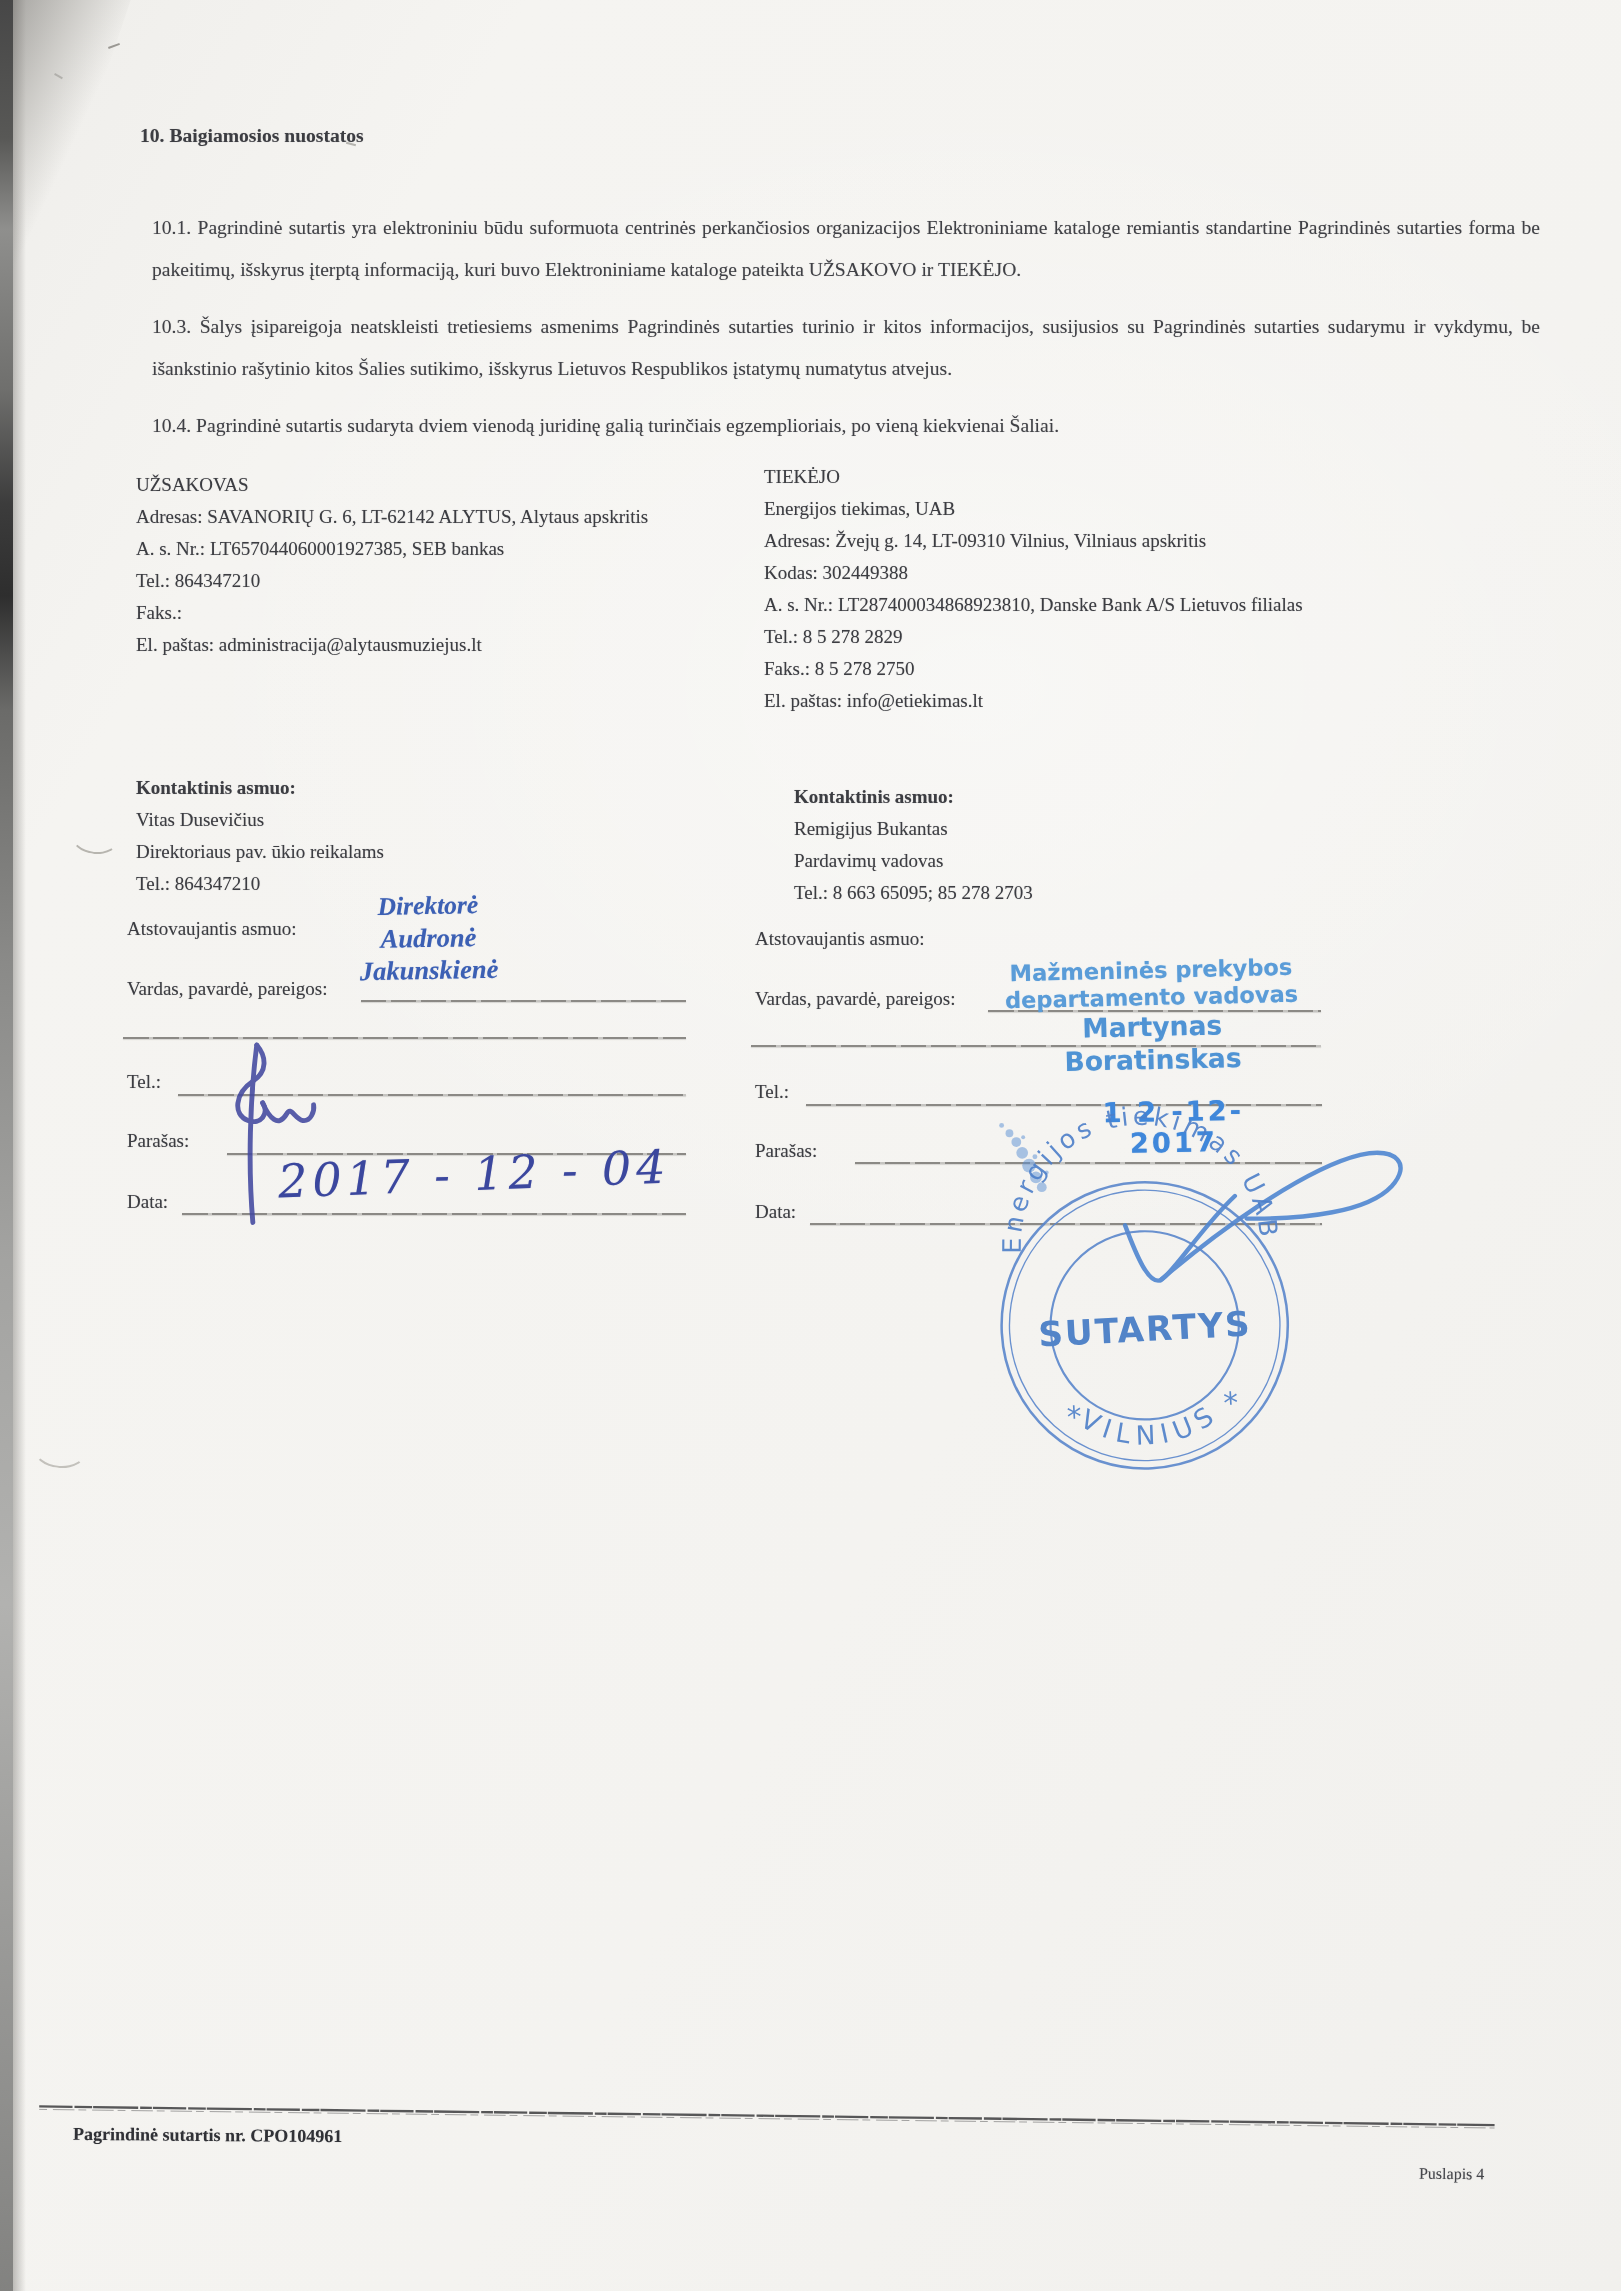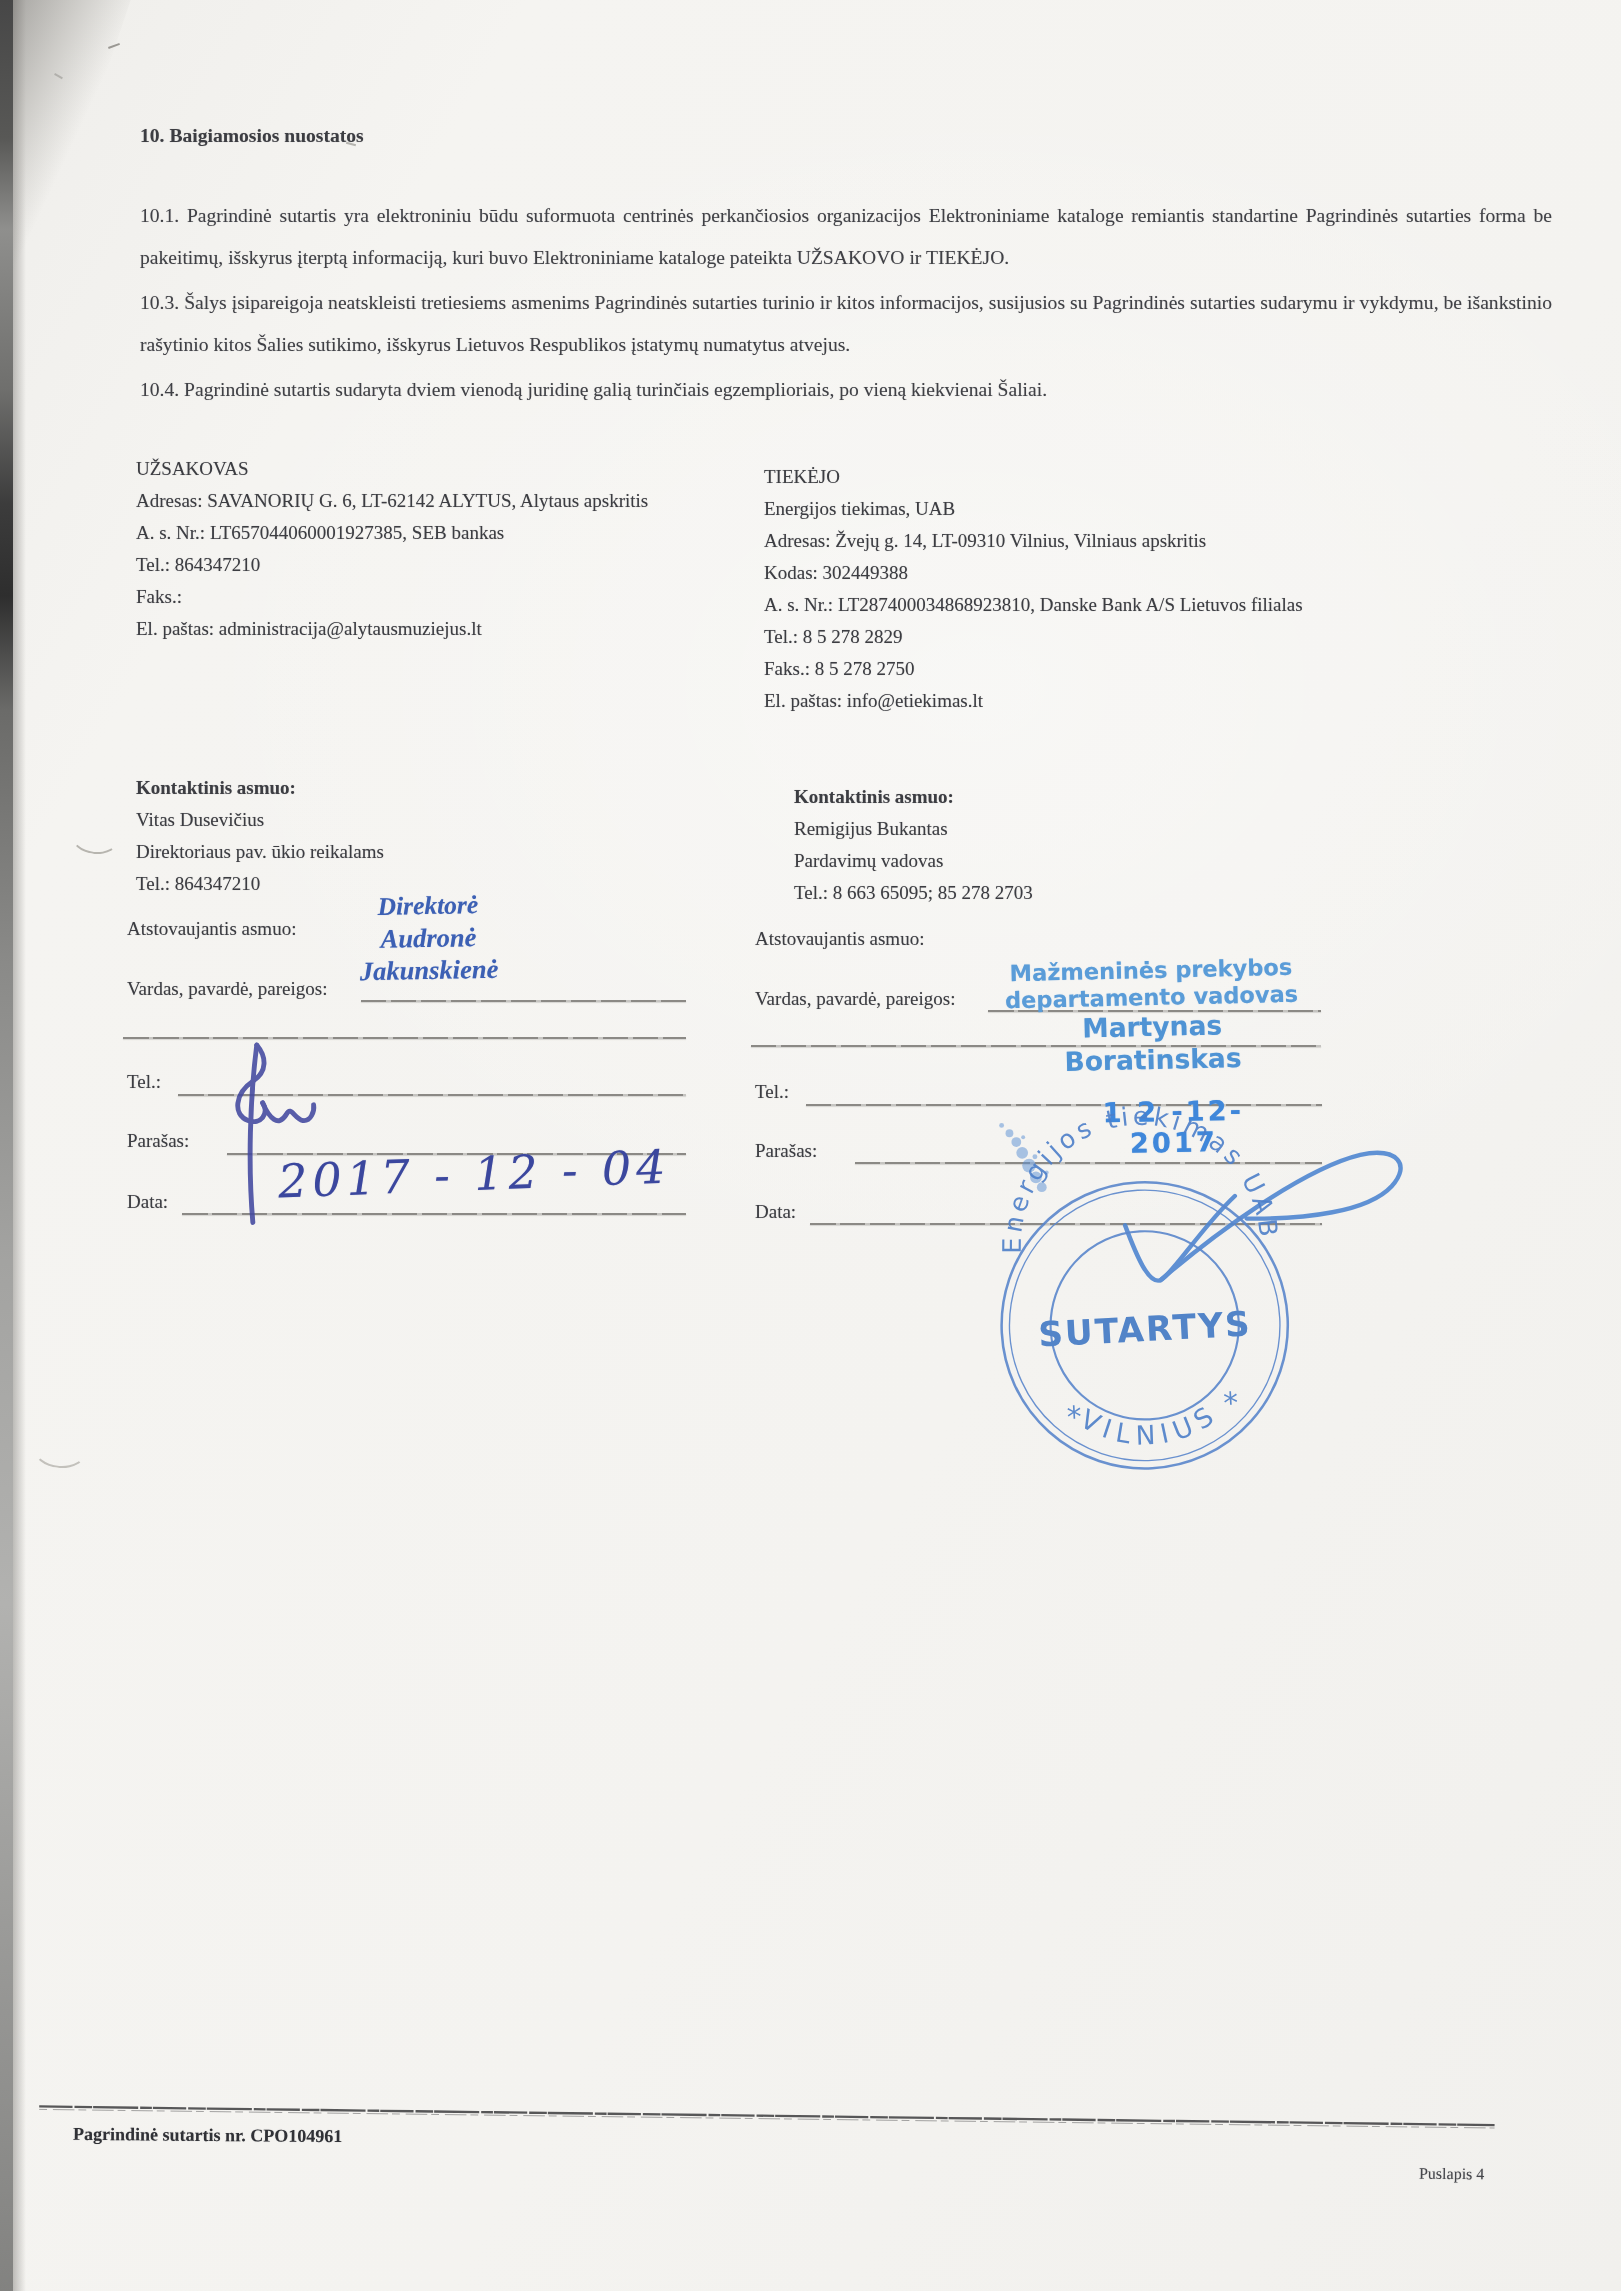--- a/index.html
+++ b/index.html
@@ -27,21 +27,21 @@
   .arc-mark { position:absolute; border:2.5px solid transparent; border-bottom-color:#b7b5af;
     border-radius:50%; }
   .speck { position:absolute; background:#9a9893; }
 
   .t { position:absolute; white-space:nowrap; text-shadow:0 0 1px rgba(70,70,75,.35); }
   .fs { font-size:19px; line-height:32px; }
   .bold { font-weight:bold; }
 
   #clauses { position:absolute; left:137px; top:192px; width:1418px;
     font-size:19.6px; line-height:42px; color:#404146; text-shadow:0 0 1px rgba(70,70,75,.3); }
-  #clauses p { margin:3px; text-align:justify; }
+  #clauses p { margin:15px; text-align:justify; }
 
   .col-lines div { height:32px; }
 
   .sline { position:absolute; height:1.6px;
     background:repeating-linear-gradient(90deg,#8b8985 0 25.5px, rgba(139,137,133,.45) 25.5px 30px);
     box-shadow:0 1px 1px rgba(120,118,114,.25); }
 
   .stamp-text-left { position:absolute; left:323px; top:890px; width:211px; text-align:center;
     font-family:"Liberation Serif", serif; font-style:italic; font-weight:bold;
     font-size:26.5px; line-height:32px; color:#3c60b4; transform:rotate(-1deg);
@@ -81,21 +81,21 @@
   <div class="speck" style="left:54px; top:75px; width:8.8px; height:2px; transform:rotate(30deg); opacity:.6;"></div>
 
   <div class="t bold" style="left:140px; top:125px; font-size:19.6px;">10. Baigiamosios nuostatos</div>
 
   <div id="clauses">
     <p>10.1. Pagrindinė sutartis yra elektroniniu būdu suformuota centrinės perkančiosios organizacijos Elektroniniame kataloge remiantis standartine Pagrindinės sutarties forma be pakeitimų, išskyrus įterptą informaciją, kuri buvo Elektroniniame kataloge pateikta UŽSAKOVO ir TIEKĖJO.</p>
     <p>10.3. Šalys įsipareigoja neatskleisti tretiesiems asmenims Pagrindinės sutarties turinio ir kitos informacijos, susijusios su Pagrindinės sutarties sudarymu ir vykdymu, be išankstinio rašytinio kitos Šalies sutikimo, išskyrus Lietuvos Respublikos įstatymų numatytus atvejus.</p>
     <p>10.4. Pagrindinė sutartis sudaryta dviem vienodą juridinę galią turinčiais egzemplioriais, po vieną kiekvienai Šaliai.</p>
   </div>
 
-  <div class="t fs col-lines" style="left:136px; top:453px;">
+  <div class="t fs col-lines" style="left:136px; top:469px;">
     <div>UŽSAKOVAS</div>
     <div>Adresas: SAVANORIŲ G. 6, LT-62142 ALYTUS, Alytaus apskritis</div>
     <div>A. s. Nr.: LT657044060001927385, SEB bankas</div>
     <div>Tel.: 864347210</div>
     <div>Faks.:</div>
     <div>El. paštas: administracija@alytausmuziejus.lt</div>
   </div>
 
   <div class="t fs col-lines" style="left:764px; top:461px;">
     <div>TIEKĖJO</div>

